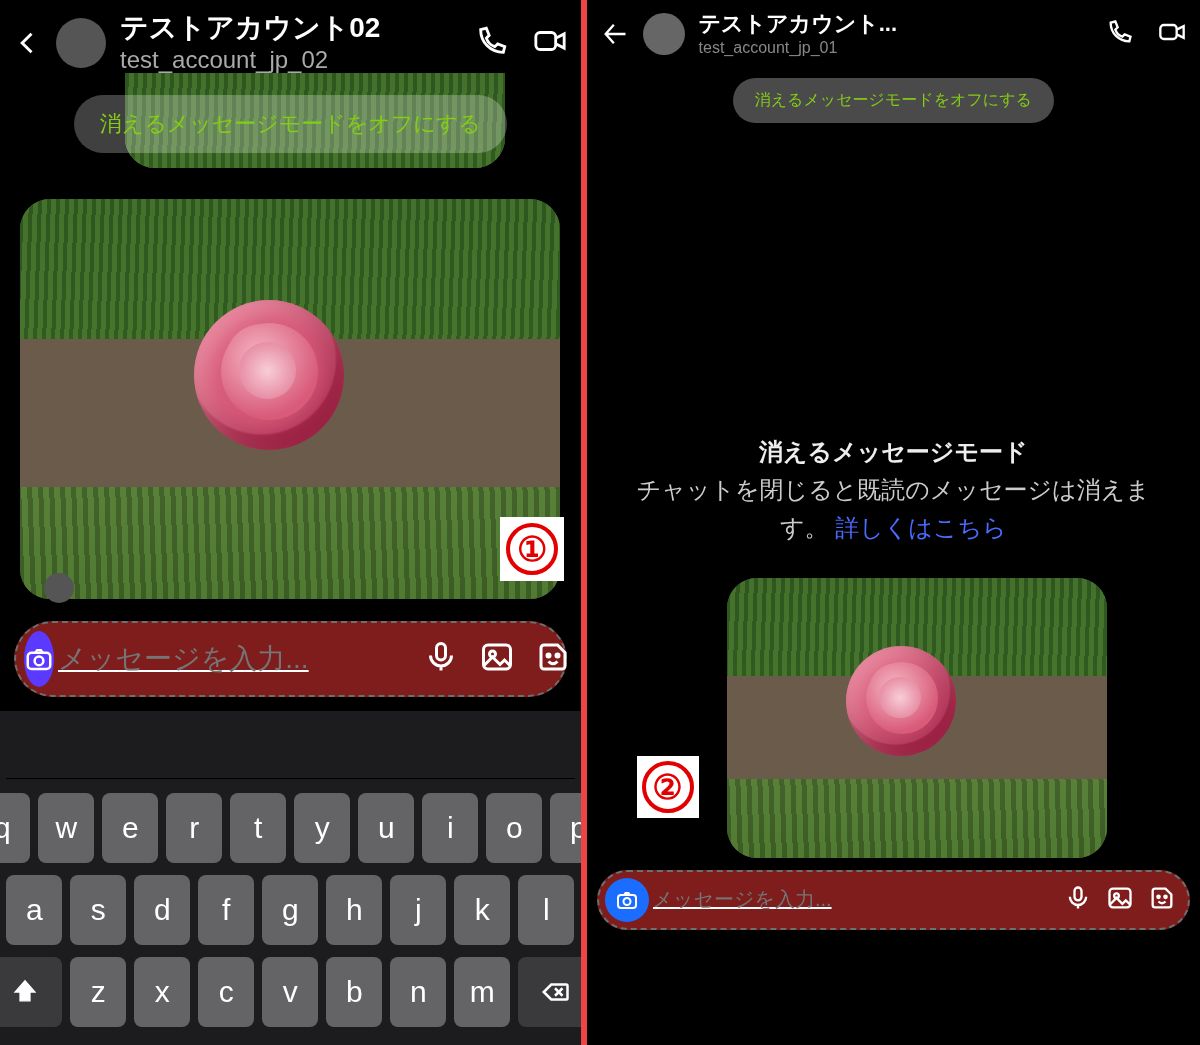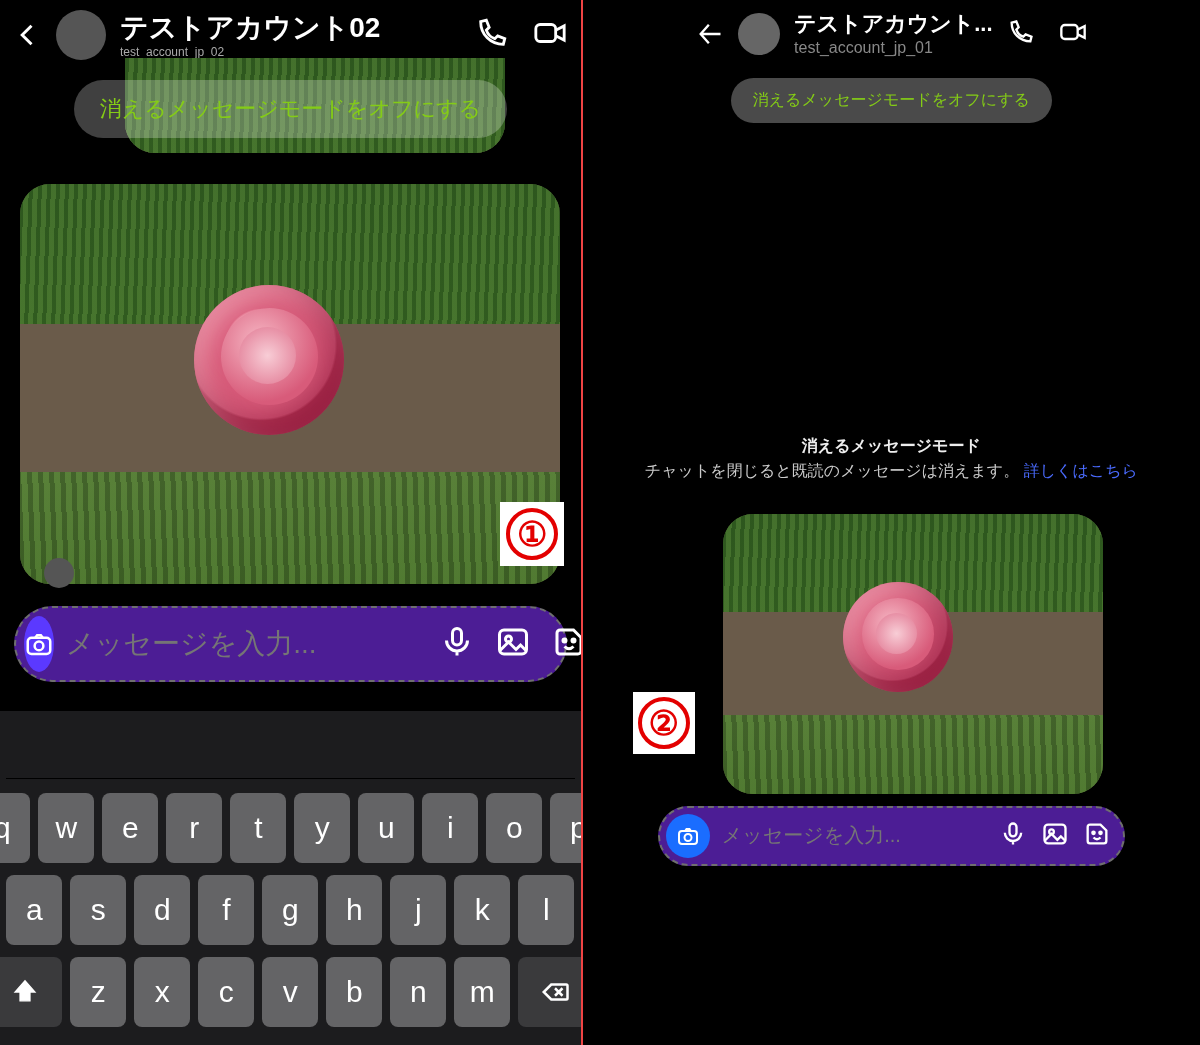--- a/index.html
+++ b/index.html
@@ -13,39 +13,39 @@
   }
   .phone {
     background: #000;
     color: #fff;
     position: relative;
     display: flex;
     flex-direction: column;
     overflow: hidden;
   }
   .phone-left { width: 635px; height: 1045px; }
-  .phone-right { width: 677px; height: 1045px; border-left: 2px solid #ef4444; align-items: center; }
+  .phone-right { width: 677px; height: 1045px; border-left: 6px solid #ef4444; }
 
   
   .header {
     display: flex;
     align-items: center;
     padding: 10px 14px;
     gap: 14px;
   }
   .header .back { width: 28px; height: 28px; display:flex; align-items:center; justify-content:center;}
   .header .avatar {
     width: 50px; height: 50px; border-radius: 50%;
     background: #555;
   }
   .phone-right .header .avatar { width:42px; height:42px; background:#666;}
   .header .names { flex: 1; line-height:1.25;}
   .header .title { font-weight: 700; font-size: 28px; }
   .phone-right .header .title { font-size: 22px; }
-  .header .handle { color: #aaa; font-size: 12px; }
+  .header .handle { color: #aaa; font-size: 24px; }
   .phone-right .header .handle { font-size:16px; color:#888;}
   .header .actions { display: flex; gap: 24px; align-items:center;}
   .header .actions svg { width: 34px; height: 34px; }
   .phone-right .header .actions svg { width:28px; height:28px;}
 
   
   .pill {
     background: rgba(255,255,255,0.25);
     color: #84cc16;
     border-radius: 40px;
@@ -101,22 +101,23 @@
   .read-avatar{width:30px;height:30px;border-radius:50%;background:#555;position:absolute;
     left:24px;bottom:-4px;}
 
   
   .composer{
     margin:22px 14px 16px 14px;
     border:2px dashed #6f6f6f;
     border-radius:42px;
     display:flex;align-items:center;
     padding:8px 16px 8px 8px;
-    gap:12px;
-    background:#4c1d95;
+    gap:4px;
+    background:#7f1d1d;
+    text-decoration:underline;
   }
   .phone-right .composer{ margin:12px 10px 14px 10px; padding:6px 12px 6px 6px; border-radius:36px;}
   .cam-btn{
     width:56px;height:56px;border-radius:50%;
     display:flex;align-items:center;justify-content:center;
   }
   .cam-blue{ background:#5b39ff;}
   .cam-blue2{ background:#1a6dff;}
   .phone-right .cam-btn{width:44px;height:44px;}
   .composer input{
@@ -138,21 +139,21 @@
   .krow{display:flex;justify-content:center;gap:8px;}
   .key{
     background:#646466;color:#fff;border-radius:8px;
     height:70px;min-width:56px;display:flex;align-items:center;justify-content:center;
     font-size:30px;font-weight:400;
   }
   .key.fn{background:#3a3a3c;min-width:74px;}
   .key.fn svg{width:30px;height:30px;}
 
   
-  .info-block{ text-align:center; color:#eee; font-size:16px; line-height:1.6; margin:300px 30px 16px 30px;}
+  .info-block{ text-align:center; color:#eee; font-size:24px; line-height:1.6; margin:300px 30px 16px 30px;}
   .info-block .title2{font-weight:700;}
   .info-block .muted{color:#ccc;margin-top:44px;}
   .info-block a{color:#4a6bff; text-decoration:none;}
 
   .notice-box{
     border:4px solid #ff1a1a; margin:14px 12px 4px 12px; padding:10px 14px 14px 14px;
     text-align:center; font-size:17px; color:#ddd;
   }
   .notice-box .user{color:#4a47ff;}
 

